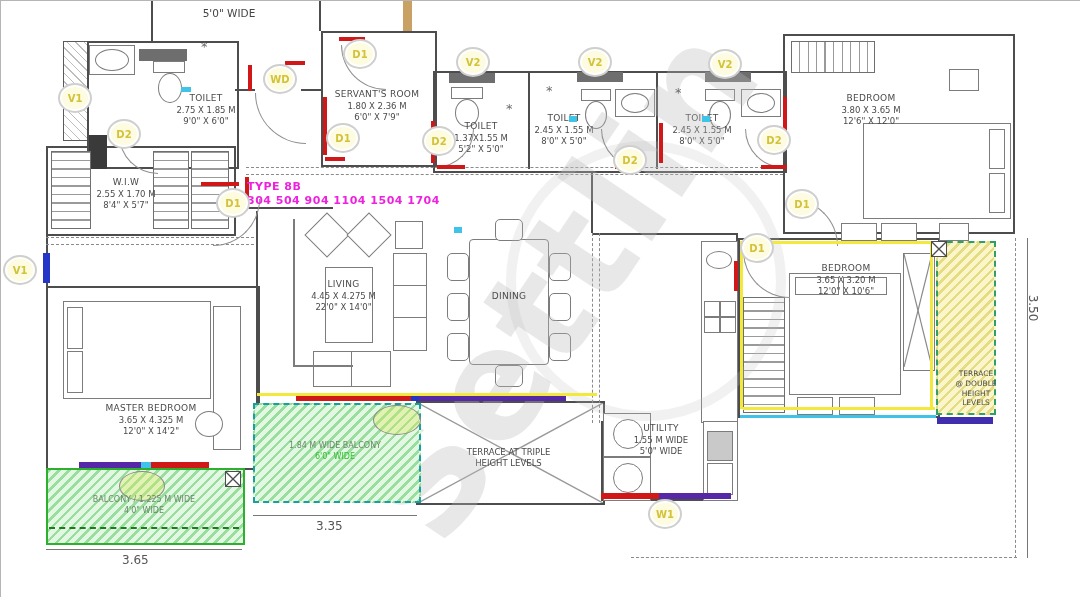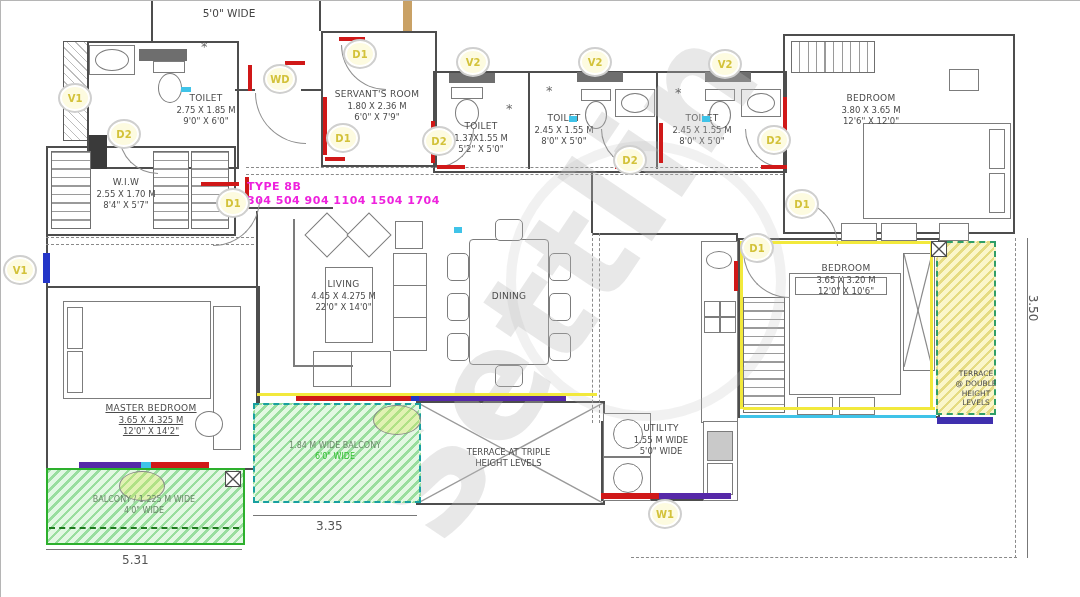--- a/index.html
+++ b/index.html
@@ -309,21 +309,21 @@
     <span class="dm">22'0" X 14'0"</span>
   </div>
   <div class="lbl" style="left:478px;top:290px;width:60px;z-index:3;">
     <span class="nm">DINING</span>
   </div>
   <div class="lbl" style="left:790px;top:262px;width:110px;">
     <span class="nm">BEDROOM</span>
     <span class="dm">3.65 X 3.20 M</span>
     <span class="dm">12'0" X 10'6"</span>
   </div>
-  <div class="lbl" style="left:85px;top:402px;width:130px;text-decoration:underline;">
+  <div class="lbl" style="left:85px;top:402px;width:130px;">
     <span class="nm">MASTER BEDROOM</span>
     <span class="dm">3.65 X 4.325 M</span>
     <span class="dm">12'0" X 14'2"</span>
   </div>
   <div class="lbl" style="left:620px;top:422px;width:80px;">
     <span class="nm">UTILITY</span>
     <span class="dm">1.55 M WIDE</span>
     <span class="dm">5'0" WIDE</span>
   </div>
   <div class="lbl" style="left:445px;top:446px;width:125px;">
@@ -359,19 +359,19 @@
   <div class="mk" style="left:707px;top:48px;">V2</div>
   <div class="mk" style="left:612px;top:144px;">D2</div>
   <div class="mk" style="left:756px;top:124px;">D2</div>
   <div class="mk" style="left:784px;top:188px;">D1</div>
   <div class="mk" style="left:739px;top:232px;">D1</div>
   <div class="mk" style="left:215px;top:187px;">D1</div>
   <div class="mk" style="left:2px;top:254px;">V1</div>
   <div class="mk" style="left:647px;top:498px;">W1</div>
 
   <div class="dimline-h" style="left:45px;top:548px;width:196px;"></div>
-  <div class="dimtext" style="left:118px;top:552px;">5.31</div>
+  <div class="dimtext" style="left:118px;top:552px;">3.65</div>
   <div class="dimline-h" style="left:252px;top:514px;width:164px;"></div>
   <div class="dimtext" style="left:312px;top:518px;">3.35</div>
   <div class="dimline-v" style="left:1026px;top:237px;height:320px;"></div>
   <div class="dimtext" style="left:1016px;top:300px;transform:rotate(90deg);background:transparent;">3.50</div>
 
 </div>
 
 </body></html>

